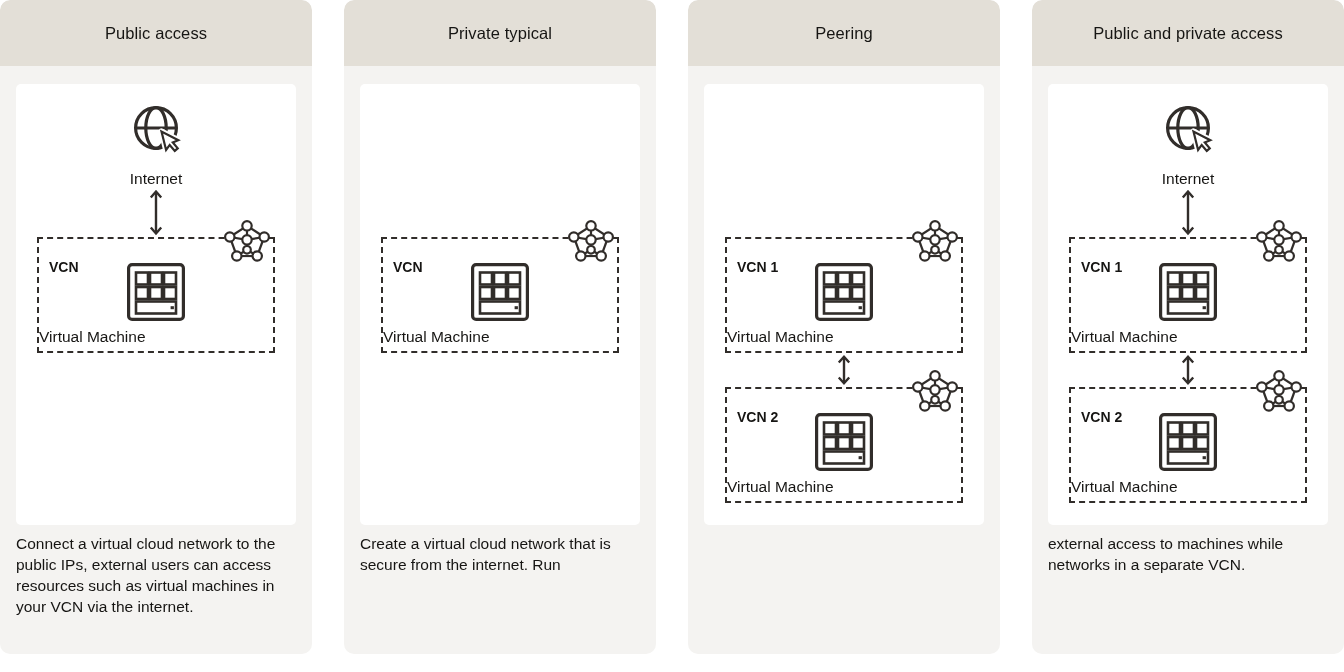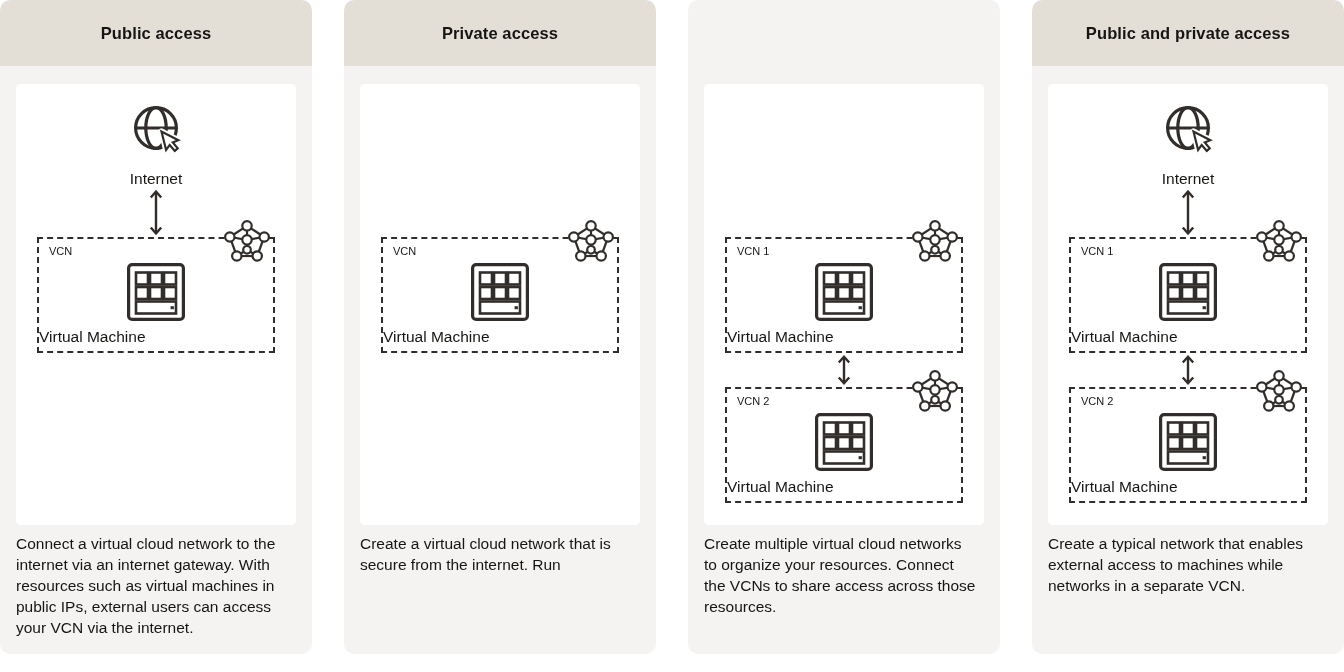--- a/index.html
+++ b/index.html
@@ -12,21 +12,21 @@
   }
   .panel {
     width:312px; height:654px; background:#f4f3f1;
     border-radius:10px; position:relative; overflow:hidden;
   }
   .panel-header {
     height:66px; background:#e3dfd7;
     border-radius:10px 10px 0 0;
     display:flex; align-items:center; justify-content:center;
   }
-  .panel-title { font-size:16.5px; font-weight:700; letter-spacing:0.1px; }
+  .panel-title { font-size:16.5px; font-weight:400; letter-spacing:0.1px; }
   .card {
     position:absolute; left:16px; top:84px;
     width:280px; height:441px; background:#ffffff; border-radius:5px;
   }
   .abs { position:absolute; }
   .hcenter { left:50%; transform:translateX(-50%); }
   .globe { top:20px; }
   .globe svg { overflow:visible; display:block; }
   .internet-label {
     top:86px; width:100%; text-align:center;
@@ -34,22 +34,22 @@
   }
   .arrow-top { top:104px; }
   .arrow-mid { top:270px; }
   .vcn-box {
     position:absolute; left:21px; width:238px; height:116px;
     border:2px dashed #312d2a;
   }
   .vcn-box.first  { top:153px; }
   .vcn-box.second { top:303px; }
   .vcn-label {
-    position:absolute; left:10px; top:6px;
-    font-size:11px; font-weight:400;
+    position:absolute; left:10px; top:20px;
+    font-size:14px; font-weight:700;
   }
   .vm-icon { top:23px; }
   .vm-label {
     position:absolute; bottom:5px; width:100%; 
     font-size:15.5px;
   }
   .mesh-icon { position:absolute; right:3px; top:-20px; }
   .desc {
     position:absolute; left:16px; top:533px; width:284px;
     font-size:15.5px; line-height:21px;
@@ -149,30 +149,29 @@
         <div class="abs hcenter vm-icon">
           <svg width="60" height="60" viewBox="0 0 60 60">
               <use href="#vm-def"></use>
             </svg>
         </div>
         <div class="vm-label">Virtual Machine</div>
       </div>
     </div>
     <div class="desc">
       <div>Connect a virtual cloud network to the</div>
-      <div>internet via an internet gateway. With</div>
+      <div>public IPs, external users can access</div>
       <div>resources such as virtual machines in</div>
-      <div>public IPs, external users can access</div>
       <div>your VCN via the internet.</div>
     </div>
   </section>
 
   <section class="panel">
     <header class="panel-header">
-      <h2 class="panel-title">Private access</h2>
+      <h2 class="panel-title">Private typical</h2>
     </header>
     <div class="card">
       <div class="vcn-box first">
         <span class="vcn-label">VCN</span>
         <div class="mesh-icon">
           <svg width="46" height="44" viewBox="0 0 46 44">
               <use href="#mesh-def"></use>
             </svg>
         </div>
         <div class="abs hcenter vm-icon">
@@ -183,20 +182,23 @@
         <div class="vm-label">Virtual Machine</div>
       </div>
     </div>
     <div class="desc">
       <div>Create a virtual cloud network that is</div>
       <div>secure from the internet. Run</div>
     </div>
   </section>
 
   <section class="panel">
+    <header class="panel-header">
+      <h2 class="panel-title">Peering</h2>
+    </header>
     <div class="card">
       <div class="vcn-box first">
         <span class="vcn-label">VCN 1</span>
         <div class="mesh-icon">
           <svg width="46" height="44" viewBox="0 0 46 44">
               <use href="#mesh-def"></use>
             </svg>
         </div>
         <div class="abs hcenter vm-icon">
           <svg width="60" height="60" viewBox="0 0 60 60">
@@ -217,26 +219,20 @@
               <use href="#mesh-def"></use>
             </svg>
         </div>
         <div class="abs hcenter vm-icon">
           <svg width="60" height="60" viewBox="0 0 60 60">
               <use href="#vm-def"></use>
             </svg>
         </div>
         <div class="vm-label">Virtual Machine</div>
       </div>
-    </div>
-    <div class="desc">
-      <div>Create multiple virtual cloud networks</div>
-      <div>to organize your resources. Connect</div>
-      <div>the VCNs to share access across those</div>
-      <div>resources.</div>
     </div>
   </section>
 
   <section class="panel">
     <header class="panel-header">
       <h2 class="panel-title">Public and private access</h2>
     </header>
     <div class="card">
       <div class="abs hcenter globe">
         <svg width="48" height="52" viewBox="0 0 48 52">
@@ -277,19 +273,18 @@
         </div>
         <div class="abs hcenter vm-icon">
           <svg width="60" height="60" viewBox="0 0 60 60">
               <use href="#vm-def"></use>
             </svg>
         </div>
         <div class="vm-label">Virtual Machine</div>
       </div>
     </div>
     <div class="desc">
-      <div>Create a typical network that enables</div>
       <div>external access to machines while</div>
       <div>networks in a separate VCN.</div>
     </div>
   </section>
 
 </div>
 
 </body></html>

